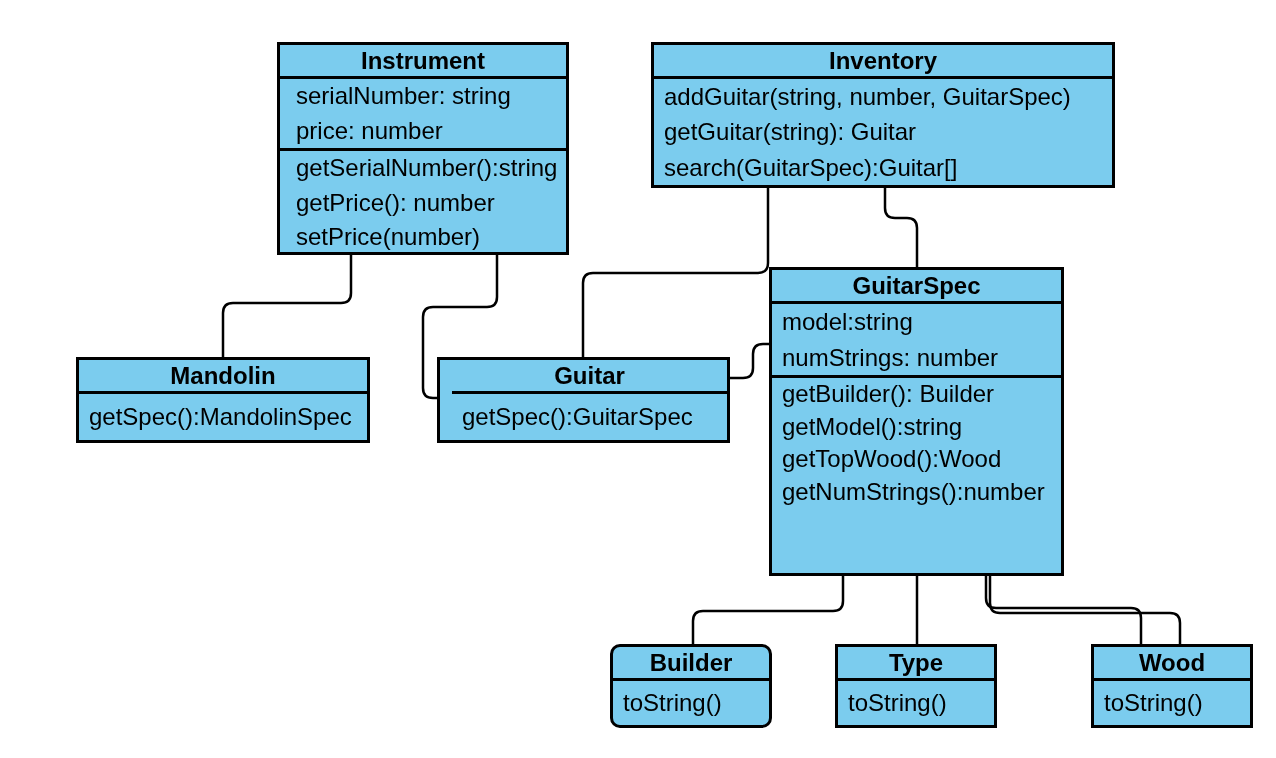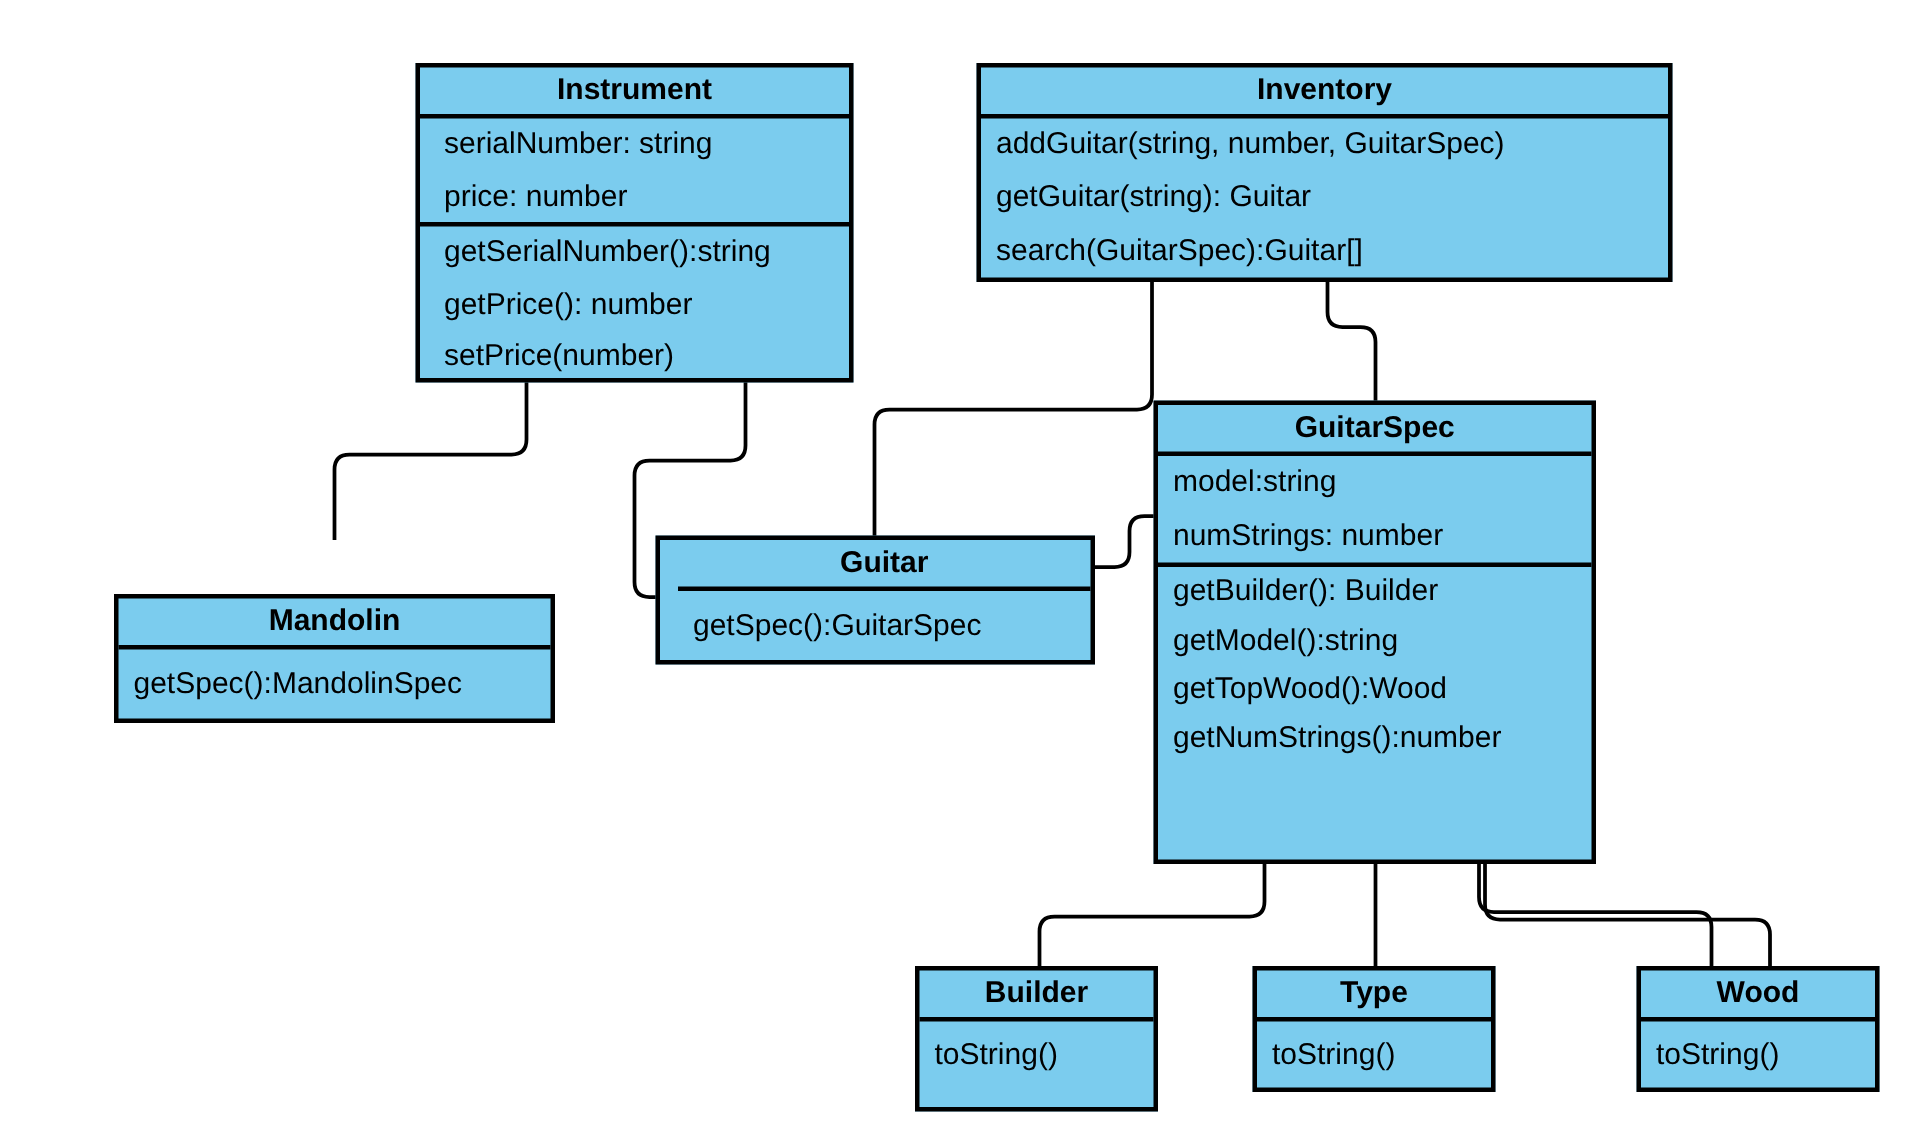--- a/index.html
+++ b/index.html
@@ -11,49 +11,49 @@
     font-family:"Liberation Sans", sans-serif;
   }
   #wires{position:absolute;left:0;top:0;width:1276px;height:758px;}
   #wires path{fill:none;stroke:#000000;stroke-width:2.5px;}
   .box{
     position:absolute;
     background:#7BCCEE;
     border:3px solid #000000;
     box-sizing:border-box;
     color:#000000;
-    font-size:20px;
+    font-size:24px;
   }
   .title{
     height:31px;line-height:31px;
     border-bottom:3px solid #000000;
     font-weight:700;text-align:center;
     white-space:nowrap;overflow:hidden;
   }
   .row{padding-left:10px;white-space:nowrap;}
   .attrs{border-bottom:3px solid #000000;overflow:hidden;}
   .methods{overflow:hidden;}
 
   .bx-instrument{left:277px;top:42px;width:292px;height:213px;}
   .bx-instrument .attrs{height:69px;}
   .bx-instrument .row{line-height:34.5px;padding-left:16px;}
 
   .bx-inventory{left:651px;top:42px;width:464px;height:146px;}
   .bx-inventory .row{line-height:35.3px;}
 
-  .bx-mandolin{left:76px;top:357px;width:294px;height:86px;margin-top:39px;}
+  .bx-mandolin{left:76px;top:357px;width:294px;height:86px;}
   .bx-guitar{left:437px;top:357px;width:293px;height:86px;padding-left:12px;}
   .bx-mandolin .row,.bx-guitar .row{line-height:46px;}
 
   .bx-guitarspec{left:769px;top:267px;width:295px;height:309px;}
   .bx-guitarspec .attrs{height:71px;}
   .bx-guitarspec .attrs .row{line-height:35.5px;}
   .bx-guitarspec .methods .row{line-height:32.5px;}
 
-  .bx-builder{left:610px;top:644px;width:162px;height:97px;}
+  .bx-builder{left:610px;top:644px;width:162px;height:84px;border-radius:10px;}
   .bx-type{left:835px;top:644px;width:162px;height:84px;}
   .bx-wood{left:1062px;top:644px;width:162px;height:84px;margin-left:29px;}
   .bx-builder .row,.bx-type .row,.bx-wood .row{line-height:44px;}
 </style>
 </head>
 <body>
 
 <div id="canvas">
 
   <svg id="wires" viewBox="0 0 1276 758" xmlns="http://www.w3.org/2000/svg">

